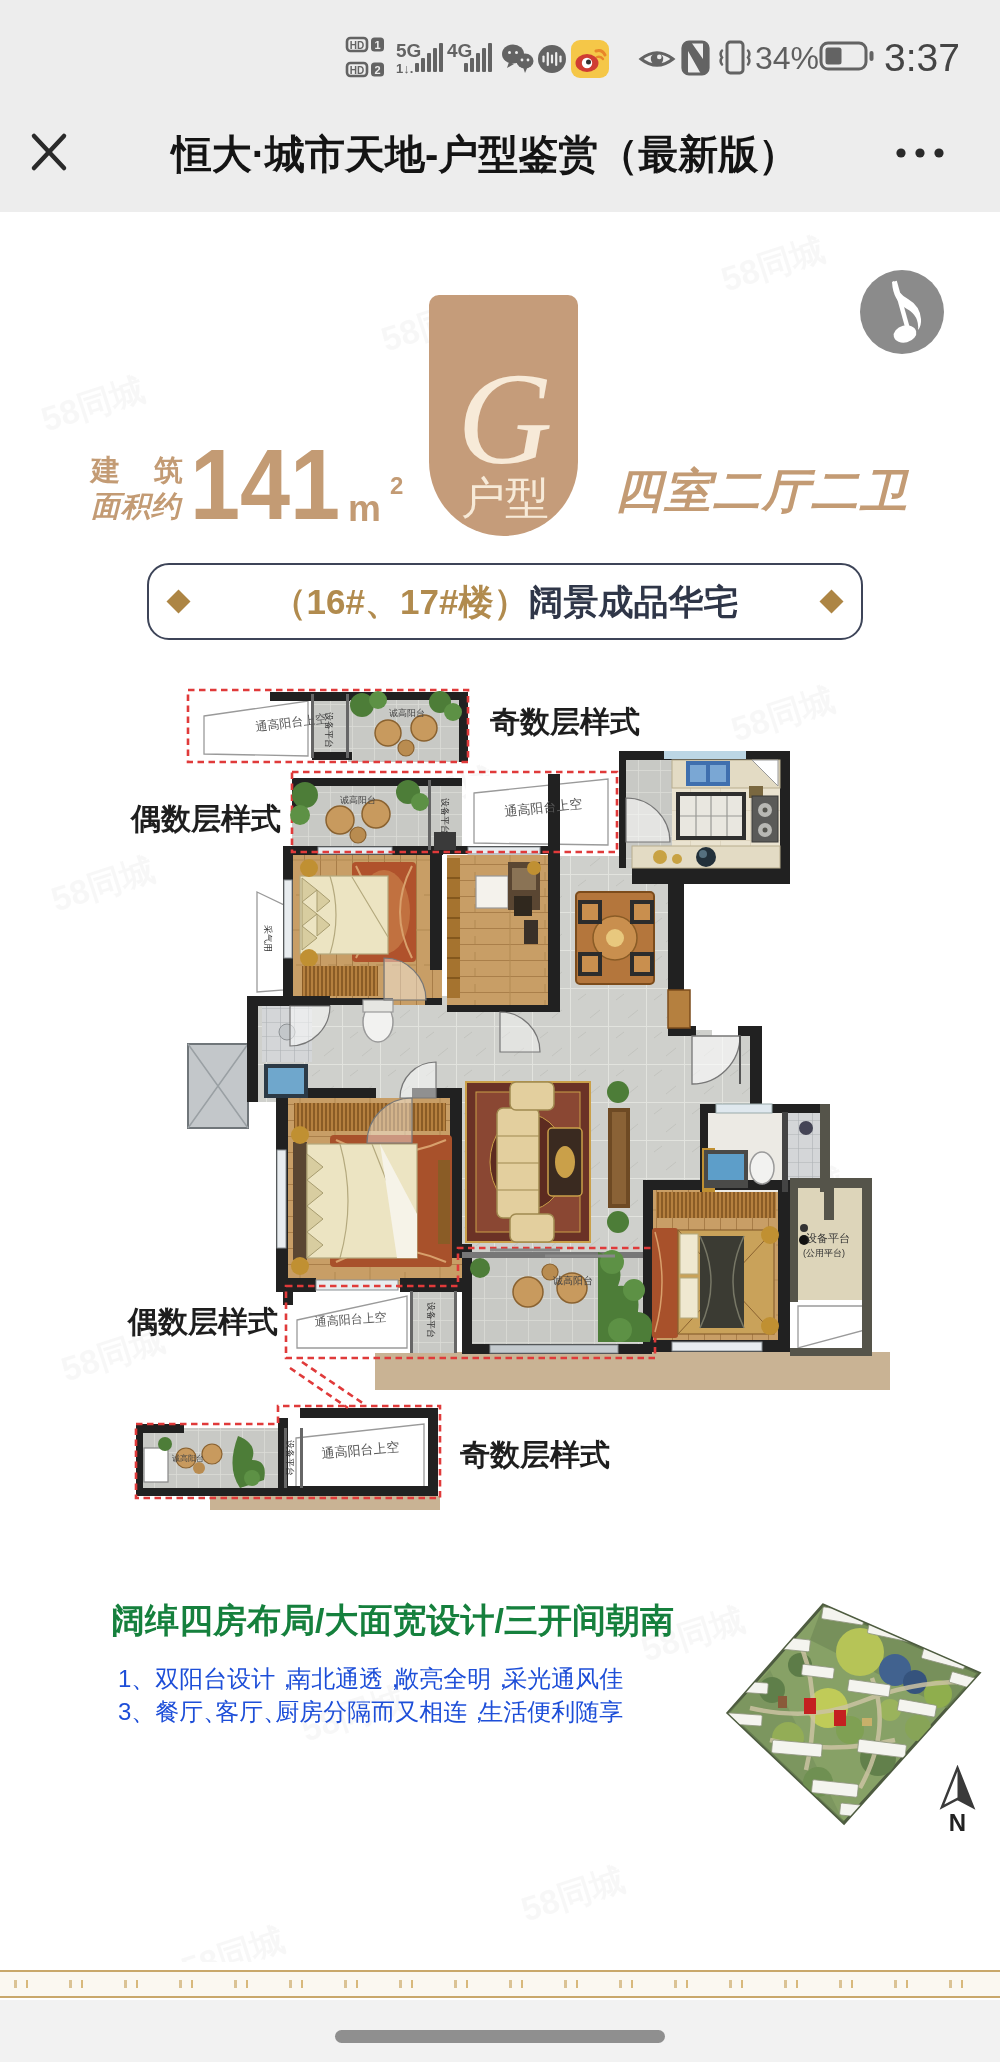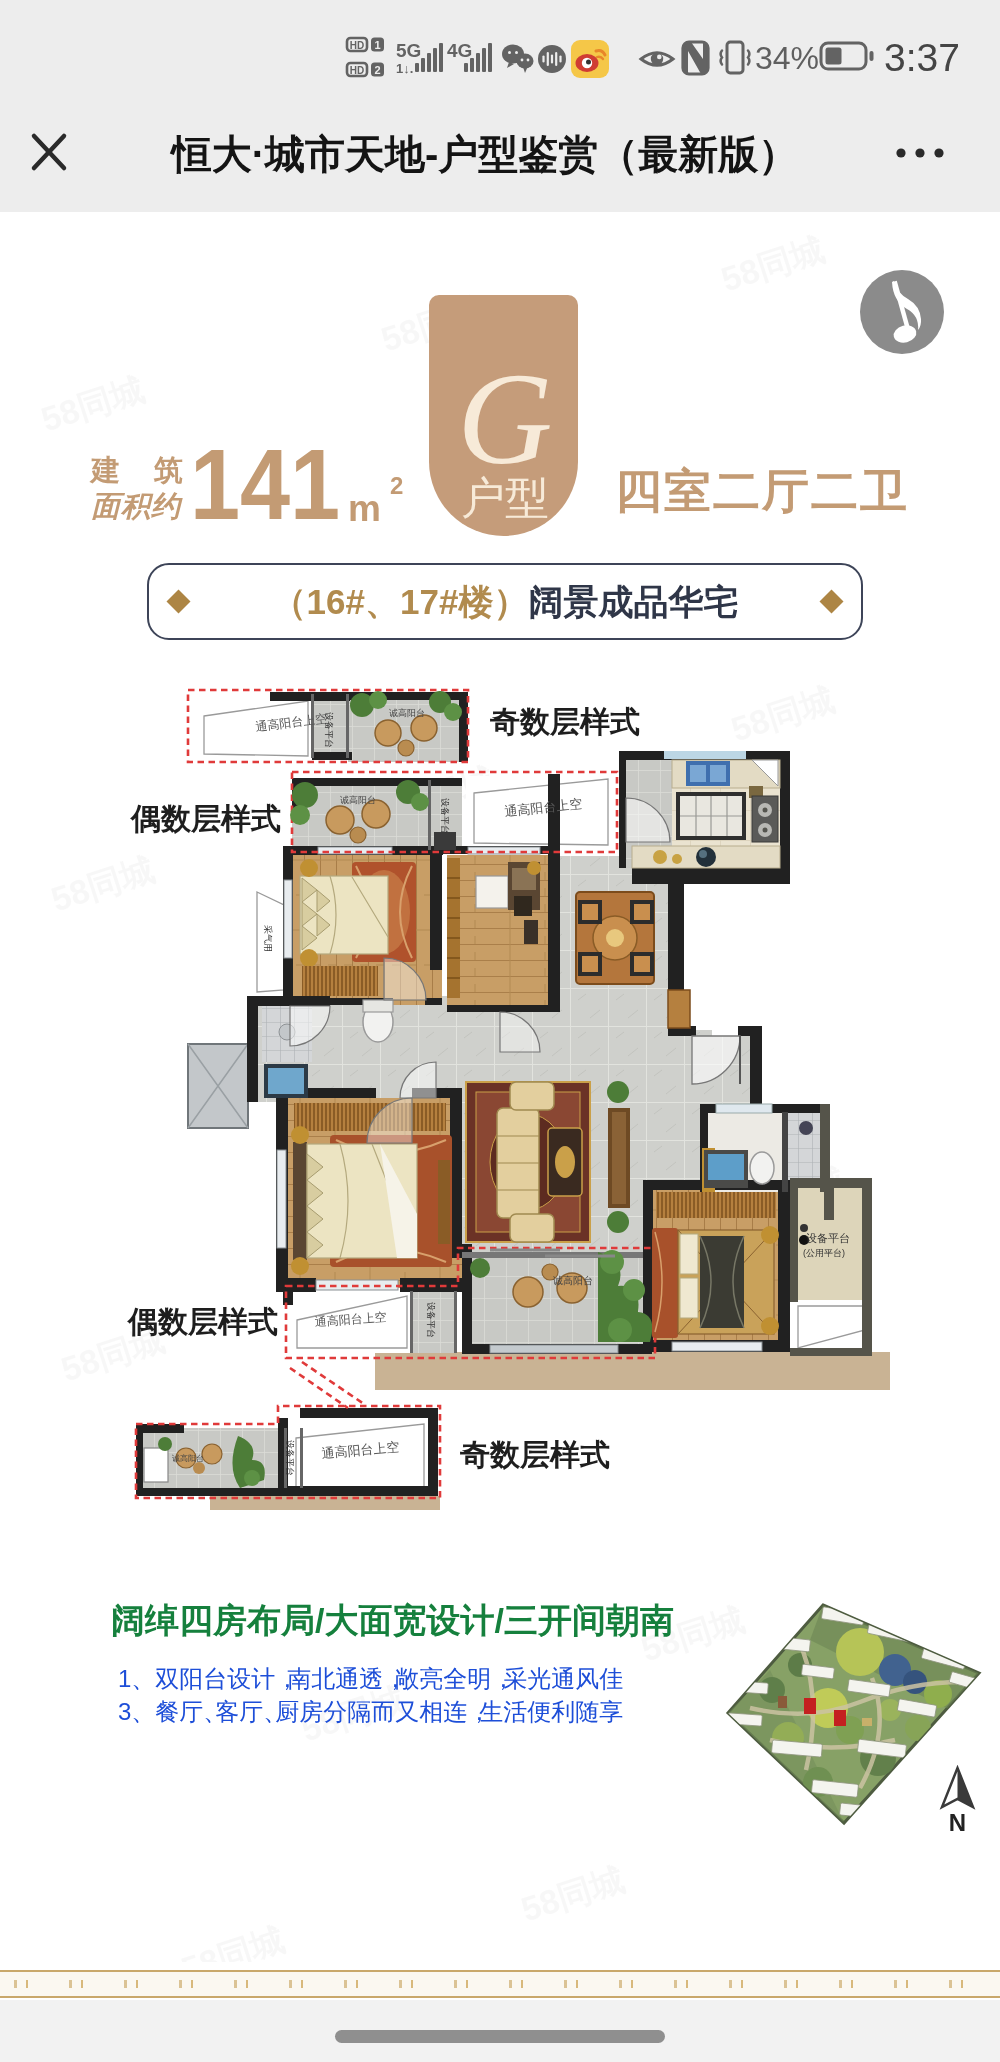--- a/index.html
+++ b/index.html
@@ -154,21 +154,21 @@
   <div style="display:flex;justify-content:space-between;">
       <span>建</span>
       <span>筑</span>
     </div>
   <div style="letter-spacing:1px;font-style:italic;">面积约</div>
 </div>
 <div class="abs tan" style="left:190px;top:427px;font-size:100px;font-weight:bold;transform:scaleX(0.9);transform-origin:left top;">141</div>
 <div class="abs tan" style="left:348px;top:488px;font-size:37px;font-weight:bold;">m</div>
 <div class="abs tan" style="left:390px;top:472px;font-size:24px;font-weight:bold;">2</div>
 
-<div class="abs tan" style="left:615px;top:460px;font-size:47px;font-weight:bold;letter-spacing:2px;">四室二厅二卫</div>
+<div class="abs tan" style="left:615px;top:460px;font-size:47px;font-weight:bold;letter-spacing:2px;font-style:italic;">四室二厅二卫</div>
 
 <div class="abs" style="left:147px;top:563px;width:716px;height:77px;border:2px solid #3d4458;border-radius:22px;background:#fff;"></div>
 <svg class="abs" style="left:147px;top:563px;" width="716" height="77" viewBox="0 0 716 77">
   <rect x="23" y="30" width="17" height="17" transform="rotate(45 31.5 38.5)" fill="#ad8544"></rect>
   <rect x="676" y="30" width="17" height="17" transform="rotate(45 684.5 38.5)" fill="#ad8544"></rect>
   <text x="358" y="51" text-anchor="middle" font-size="35" font-weight="bold"><tspan fill="#b18b4e">（16#、17#楼）</tspan><tspan fill="#2f3648">阔景成品华宅</tspan></text>
 </svg>
 
 <svg class="abs" style="left:0;top:650px;" width="1000" height="910" viewBox="0 650 1000 910">
 <defs>

